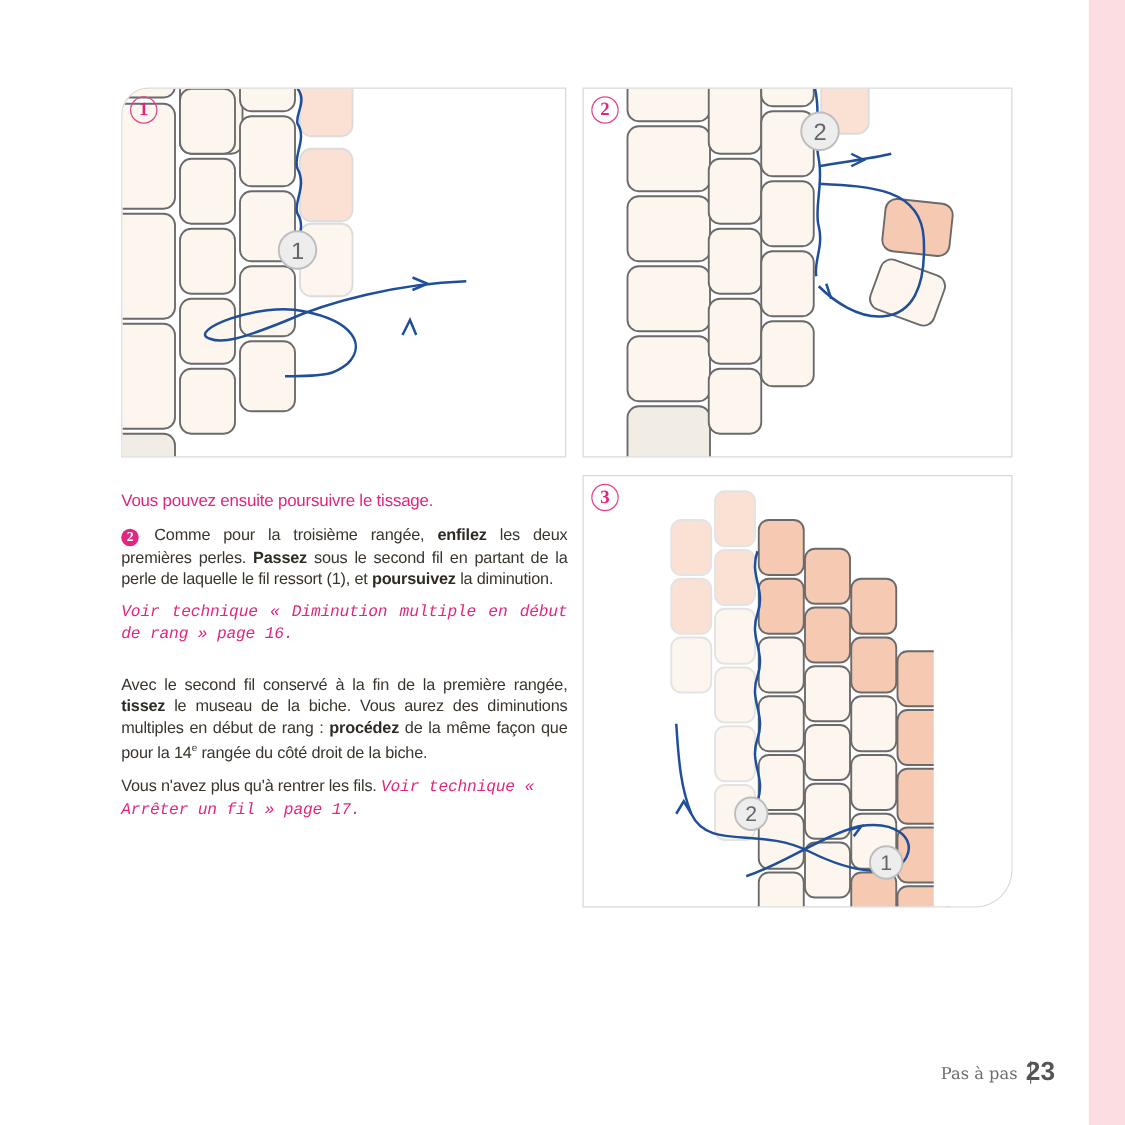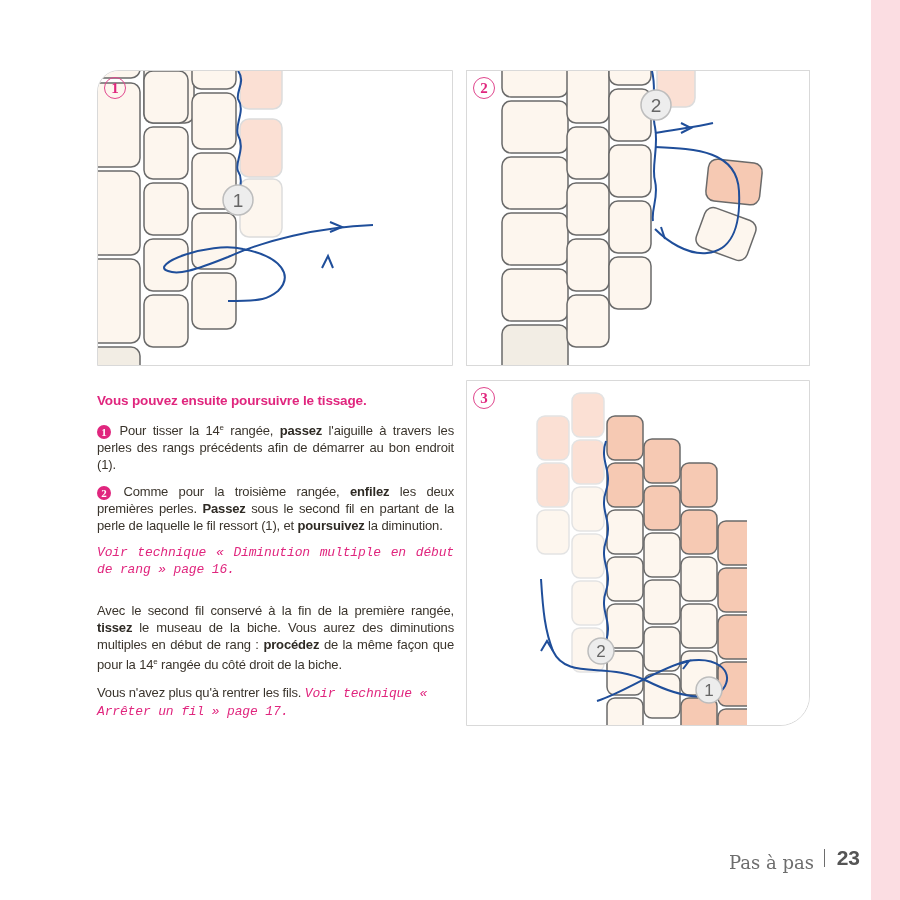--- a/index.html
+++ b/index.html
@@ -8,29 +8,29 @@
   .strip { position:absolute; left:871px; top:0; width:29px; height:900px; background:#fbdde2; }
   .panel { position:absolute; border:1.5px solid #d9d9d9; background:#fff; box-sizing:border-box; overflow:hidden; }
   #p1 { left:97px; top:70px; width:356px; height:296px; border-top-left-radius:22px; }
   #p2 { left:466px; top:70px; width:344px; height:296px; }
   #p3 { left:466px; top:380px; width:344px; height:346px; border-bottom-right-radius:30px; }
   .step-num { position:absolute; left:6px; top:6px; width:20px; height:20px; border:1.3px solid #e0468d; border-radius:50%;
               color:#e0267e; font-family:"Liberation Serif", serif; font-weight:bold; font-size:15px; line-height:20px; text-align:center; }
   .panel svg { position:absolute; left:0; top:0; }
   .text { position:absolute; left:97px; top:392px; width:357px; font-size:13px; line-height:17px; letter-spacing:-0.15px; }
   .text p { margin:0 0 10px 0; text-align:justify; }
-  .h { color:#e0267e; font-weight:bold; font-size:13.5px; margin-bottom:10px !important; }
+  .h { color:#e0267e; font-weight:normal; font-size:13.5px; margin-bottom:10px !important; }
   .link { color:#e0267e; font-style:italic;font-family:Liberation Mono, monospace; }
   .bullet { display:inline-block; width:14px; height:14px; border-radius:50%; background:#e0267e; color:#fff;
             font-family:"Liberation Serif", serif; font-weight:bold; font-size:11px; line-height:14px; text-align:center; vertical-align:-1px; margin-right:2px; }
   b { color:#2e2a24; }
   .footer { position:absolute; top:846px; left:700px; width:160px; height:30px; }
-  .footer .sec { position:absolute; right:46px; top:6px; font-family:"DejaVu Serif", serif; font-size:18px; color:#6d6d6d; }
+  .footer .sec { position:absolute; right:46px; top:6px; font-family:"DejaVu Serif", serif; font-size:13px; color:#6d6d6d; }
   .footer .sep { position:absolute; right:35px; top:3px; width:1px; height:18px; background:#6d6d6d; }
-  .footer .pg { position:absolute; right:0; top:0; font-family:"Liberation Sans", sans-serif; font-size:21px; font-weight:bold; color:#555;margin-left:23px; }
+  .footer .pg { position:absolute; right:16px; top:0; font-family:"Liberation Sans", sans-serif; font-size:21px; font-weight:bold; color:#555;margin-left:23px; }
   .gap { height:14px; }
 </style>
 </head>
 <body>
 
 <div class="strip"></div>
 
 <div class="panel" id="p1">
   <svg width="356" height="296">
     <g stroke="#6a6a6a" stroke-width="1.5" fill="#fdf6ee">
@@ -147,21 +147,20 @@
     <circle cx="134" cy="270" r="13" fill="#ededed" stroke="#bdbdbd" stroke-width="1.5"></circle>
     <text x="134" y="276" text-anchor="middle" font-family="Liberation Sans, sans-serif" font-size="17" fill="#666">2</text>
     <circle cx="242" cy="309" r="13" fill="#ededed" stroke="#bdbdbd" stroke-width="1.5"></circle>
     <text x="242" y="315" text-anchor="middle" font-family="Liberation Sans, sans-serif" font-size="17" fill="#666">1</text>
   </svg>
   <div class="step-num">3</div>
 </div>
 
 <div class="text">
   <p class="h">Vous pouvez ensuite poursuivre le tissage.</p>
-  <p><span class="bullet">1</span><span> Pour tisser la 14</span><sup style="font-size:8px">e</sup><span> rangée, </span><b>passez</b><span> l'aiguille à travers les perles des rangs précédents afin de démarrer au bon endroit (1).</span></p>
   <p><span class="bullet">2</span><span> Comme pour la troisième rangée, </span><b>enfilez</b><span> les deux premières perles. </span><b>Passez</b><span> sous le second fil en partant de la perle de laquelle le fil ressort (1), et </span><b>poursuivez</b><span> la diminution.</span></p>
   <p class="link">Voir technique « Diminution multiple en début de rang » page 16.</p>
   <div class="gap"></div>
   <p><span>Avec le second fil conservé à la fin de la première rangée, </span><b>tissez</b><span> le museau de la biche. Vous aurez des diminutions multiples en début de rang : </span><b>procédez</b><span> de la même façon que pour la 14</span><sup style="font-size:8px">e</sup><span> rangée du côté droit de la biche.</span></p>
   <p style="text-align:left"><span>Vous n'avez plus qu'à rentrer les fils. </span><span class="link">Voir technique « Arrêter un fil » page 17.</span></p>
 </div>
 
 <div class="footer">
   <span class="sec">Pas à pas</span>
   <span class="sep"></span>

